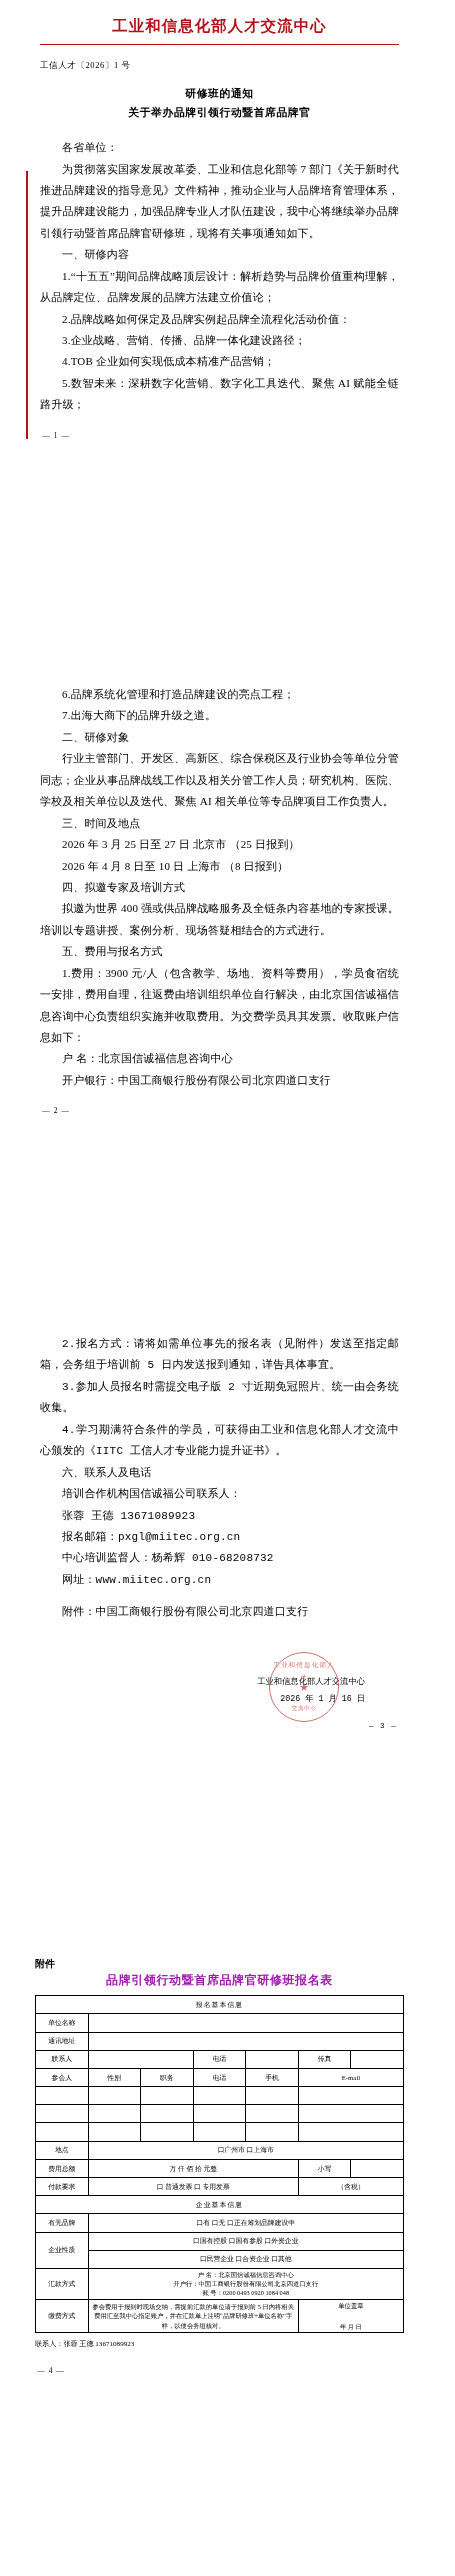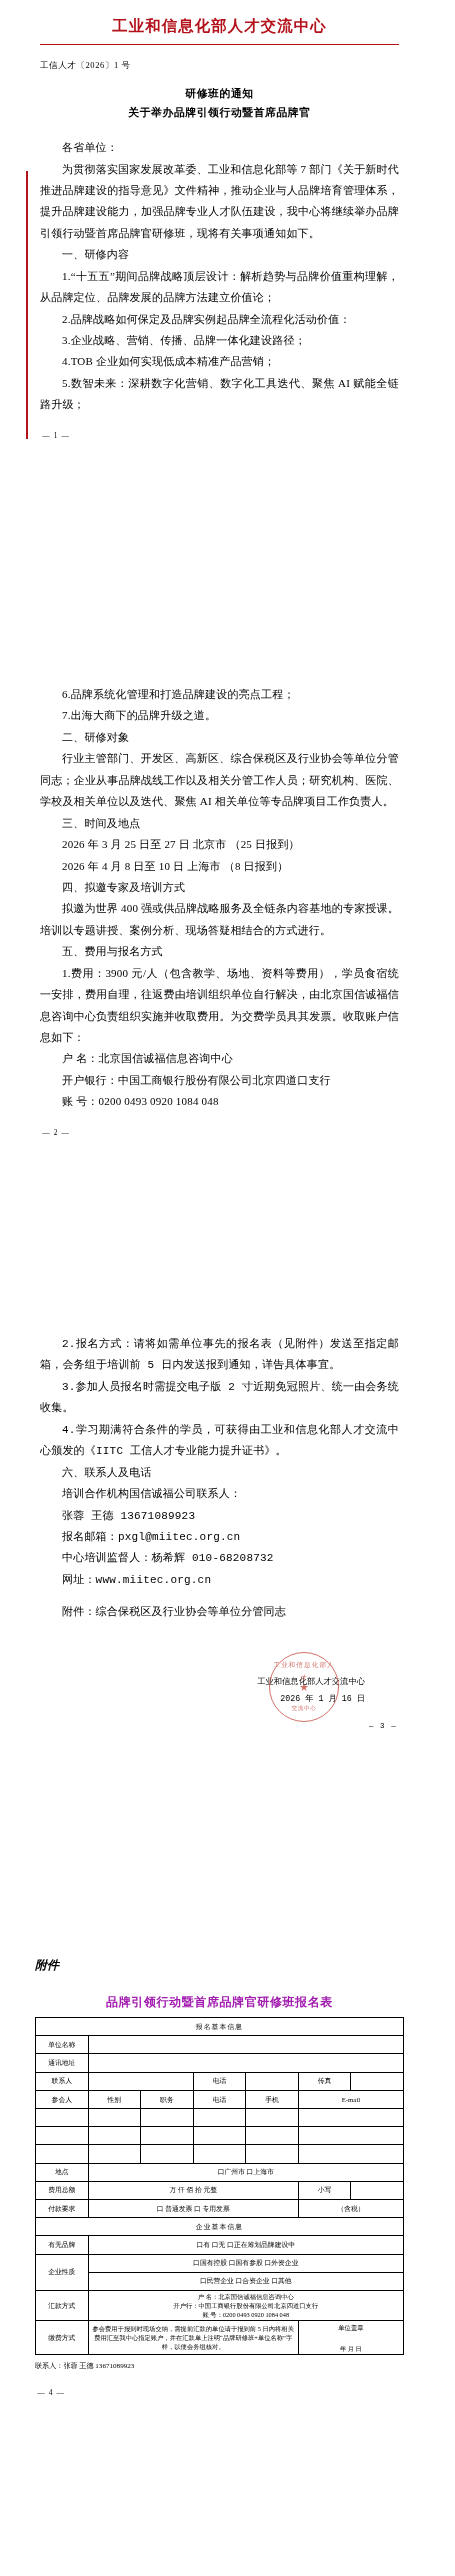--- a/index.html
+++ b/index.html
@@ -128,24 +128,23 @@
     bottom: 6.8px; left: 0; right: 0;
     font-size: 5.7px;
     letter-spacing: 0.6px;
   }
   
   .p4 {
     padding: 19.4px 35px 11.4px 35px;
     min-height: 627px;
   }
   .attach-label {
-    font-size: 12px;
-    font-weight: bold;
-    margin-bottom: 20px;
-    font-style: italic;
+    font-size: 10px;
+    font-weight: bold;
+    margin-bottom: 1px;
   }
   .form-title {
     text-align: center;
     font-weight: bold;
     font-size: 12px;
     color: #a21caf;
     letter-spacing: 0.6px;
     margin: 1.1px 0 5.7px 0;
   }
   table.form {
@@ -211,38 +210,37 @@
     <p class="indent2">行业主管部门、开发区、高新区、综合保税区及行业协会等单位分管同志；企业从事品牌战线工作以及相关分管工作人员；研究机构、医院、学校及相关单位以及迭代、聚焦 AI 相关单位等专品牌项目工作负责人。</p>
     <p class="indent2">三、时间及地点</p>
     <p class="indent2">2026 年 3 月 25 日至 27 日          北京市          （25 日报到）</p>
     <p class="indent2">2026 年 4 月 8 日至 10 日          上海市          （8 日报到）</p>
     <p class="indent2">四、拟邀专家及培训方式</p>
     <p class="indent2">拟邀为世界 400 强或供品牌战略服务及全链条内容基地的专家授课。培训以专题讲授、案例分析、现场答疑相结合的方式进行。</p>
     <p class="indent2">五、费用与报名方式</p>
     <p class="indent2">1.费用：3900 元/人（包含教学、场地、资料等费用），学员食宿统一安排，费用自理，往返费由培训组织单位自行解决，由北京国信诚福信息咨询中心负责组织实施并收取费用。为交费学员具其发票。收取账户信息如下：</p>
     <p class="indent2">户    名：北京国信诚福信息咨询中心</p>
     <p class="indent2">开户银行：中国工商银行股份有限公司北京四道口支行</p>
-    <p class="indent2">账    号：0200 0493 0920 1084 048</p>
   </div>
   <div class="page-num left">— 2 —</div>
 </div>
 
 <div class="page p3">
   <div class="body-text">
     <p class="indent2">2.报名方式：请将如需单位事先的报名表（见附件）发送至指定邮箱，会务组于培训前 5 日内发送报到通知，详告具体事宜。</p>
     <p class="indent2">3.参加人员报名时需提交电子版 2 寸近期免冠照片、统一由会务统收集。</p>
     <p class="indent2">4.学习期满符合条件的学员，可获得由工业和信息化部人才交流中心颁发的《IITC 工信人才专业能力提升证书》。</p>
     <p class="indent2">六、联系人及电话</p>
     <p class="indent2">培训合作机构国信诚福公司联系人：</p>
     <p class="indent2">张蓉  王德    13671089923</p>
     <p class="indent2">报名邮箱：pxgl@miitec.org.cn</p>
     <p class="indent2">中心培训监督人：杨希辉 010-68208732</p>
     <p class="indent2">网址：www.miitec.org.cn</p>
     <div style="height:10.3px"></div>
-    <p class="indent2">附件：综合保税区及行业协会等单位分管同志</p>
+    <p class="indent2">附件：中国工商银行股份有限公司北京四道口支行</p>
   </div>
 
   <div class="sig-block">
     <div class="seal">
       <div class="arc-top">工业和信息化部人才</div>
       <div class="star">★</div>
       <div class="arc-bot">交流中心</div>
     </div>
     <div>工业和信息化部人才交流中心</div>
     <div>2026 年 1 月 16 日</div>

